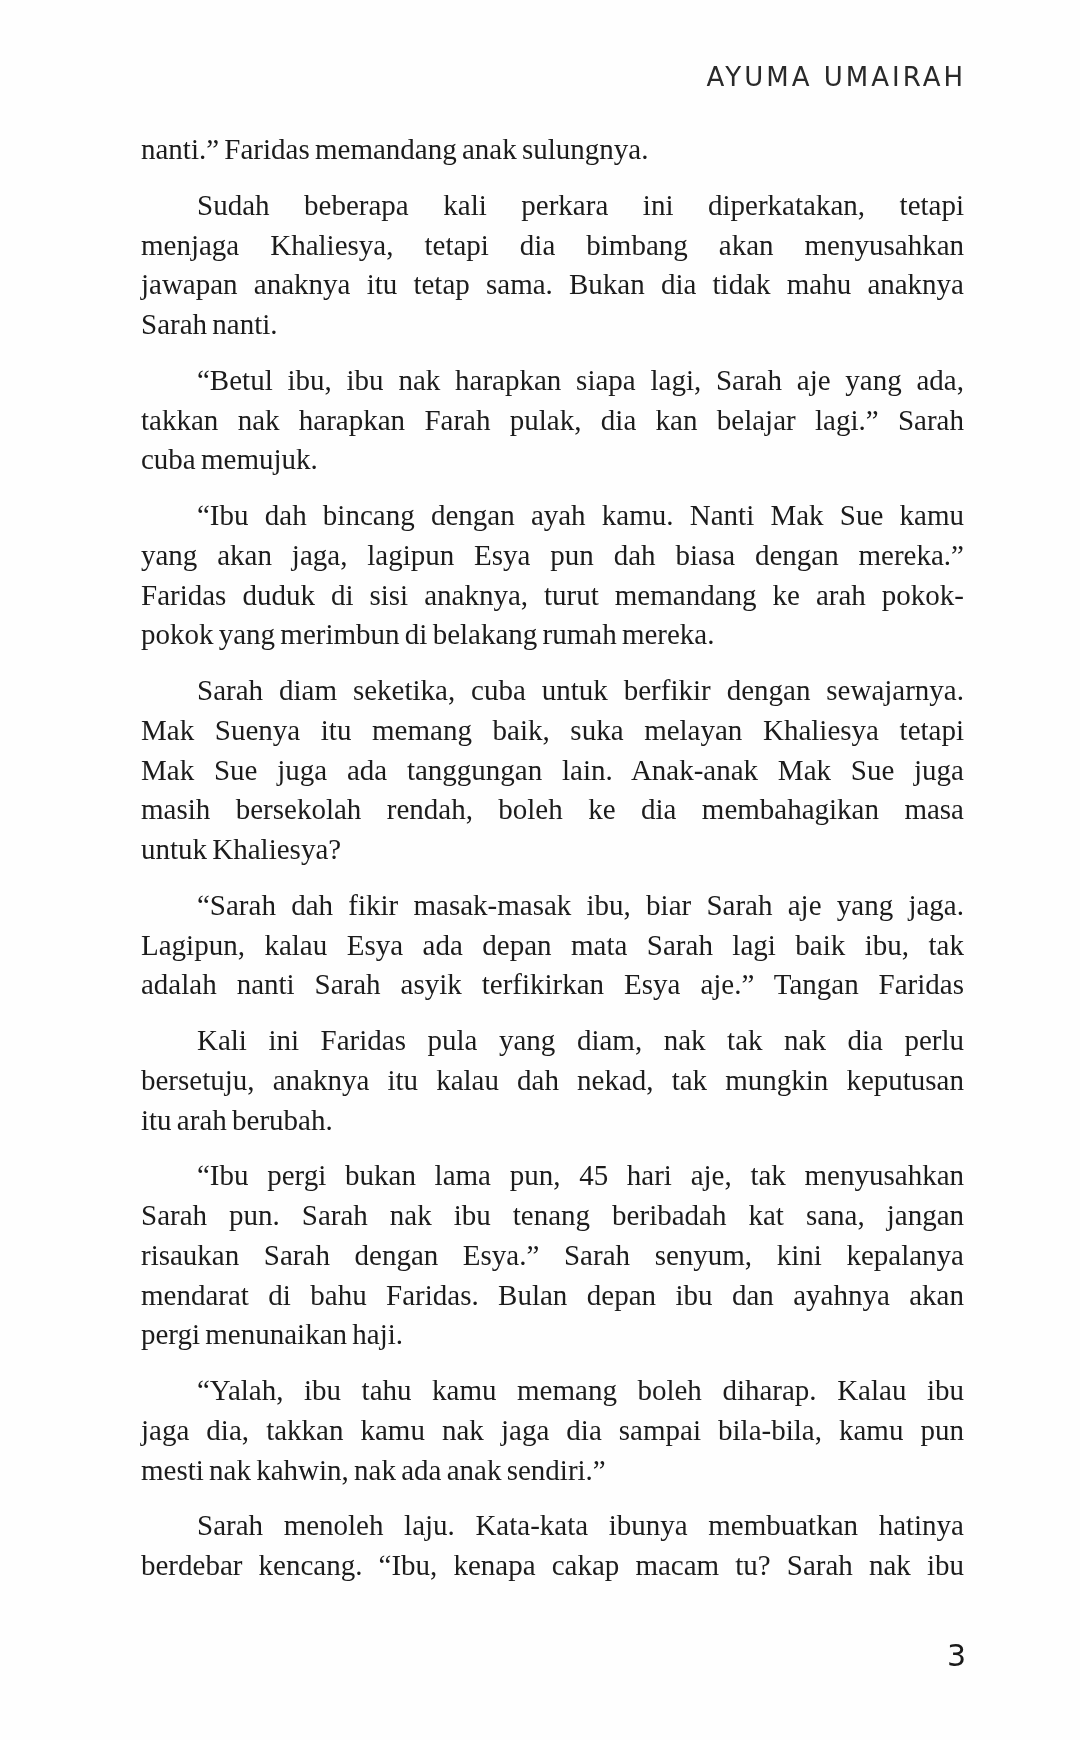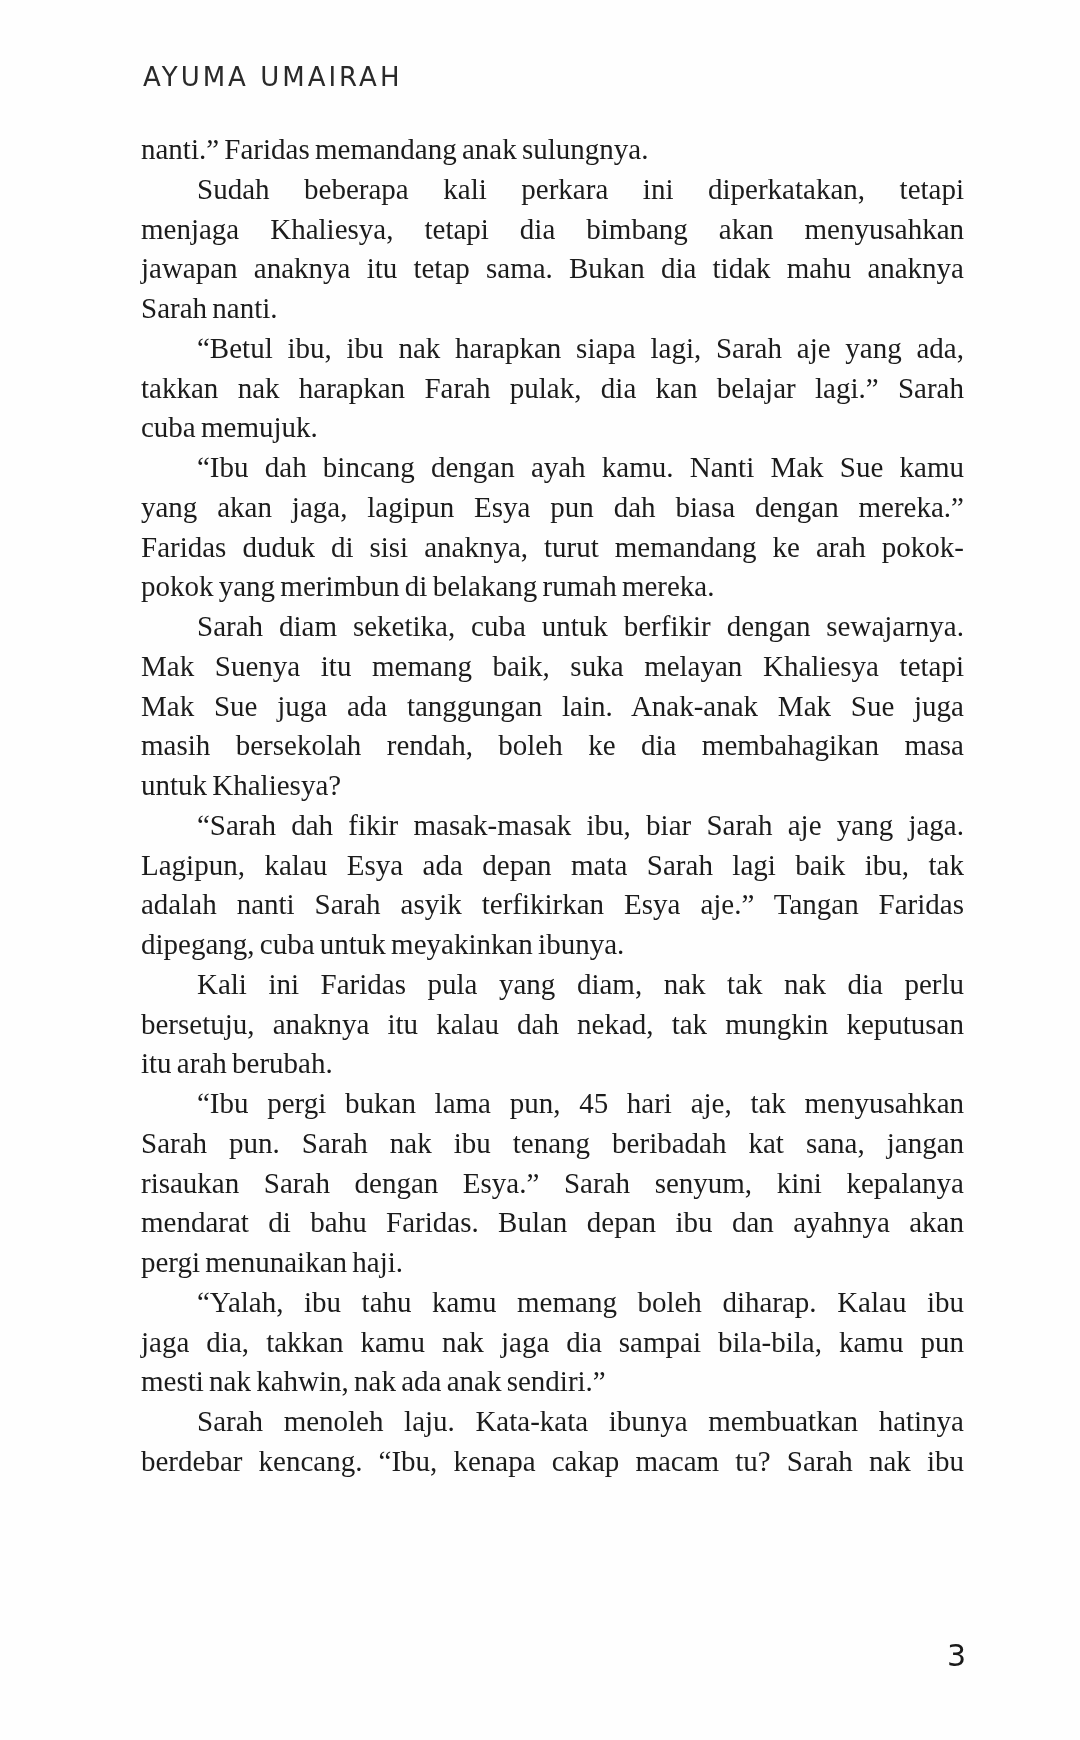--- a/index.html
+++ b/index.html
@@ -13,21 +13,21 @@
     height: 1740px;
     background: #fefefe;
     overflow: hidden;
     font-family: "Liberation Serif", "DejaVu Serif", serif;
   }
   .running-header {
     position: absolute;
     top: 62px;
     left: 143px;
     width: 823px;
-    text-align: left;
+    text-align: right;
     font-family: "DejaVu Sans", "Liberation Sans", sans-serif;
     font-size: 26px;
     letter-spacing: 3px;
     color: #2a2a2a;
     font-weight: normal;
   }
   .body-text {
     position: absolute;
     top: 130px;
     left: 141px;
@@ -40,20 +40,21 @@
   .ln {
     text-align: left;
     white-space: normal;
   }
   .ln.just {
     text-align: justify;
     text-align-last: justify;
   }
   .ln.ind {
     text-indent: 56px;
+    margin-top: 16px;
   }
   .page-number {
     position: absolute;
     top: 1638px;
     left: 143px;
     width: 823px;
     text-align: right;
     font-family: "DejaVu Sans", "Liberation Sans", sans-serif;
     font-size: 30px;
     color: #1a1a1a;
@@ -86,21 +87,20 @@
 
     <div class="ln ind just">Sarah diam seketika, cuba untuk berfikir dengan sewajarnya.</div>
     <div class="ln just">Mak Suenya itu memang baik, suka melayan Khaliesya tetapi</div>
     <div class="ln just">Mak Sue juga ada tanggungan lain. Anak-anak Mak Sue juga</div>
     <div class="ln just">masih bersekolah rendah, boleh ke dia membahagikan masa</div>
     <div class="ln">untuk Khaliesya?</div>
 
     <div class="ln ind just">“Sarah dah fikir masak-masak ibu, biar Sarah aje yang jaga.</div>
     <div class="ln just">Lagipun, kalau Esya ada depan mata Sarah lagi baik ibu, tak</div>
     <div class="ln just">adalah nanti Sarah asyik terfikirkan Esya aje.” Tangan Faridas</div>
-    <div class="ln">dipegang, cuba untuk meyakinkan ibunya.</div>
 
     <div class="ln ind just">Kali ini Faridas pula yang diam, nak tak nak dia perlu</div>
     <div class="ln just">bersetuju, anaknya itu kalau dah nekad, tak mungkin keputusan</div>
     <div class="ln">itu arah berubah.</div>
 
     <div class="ln ind just">“Ibu pergi bukan lama pun, 45 hari aje, tak menyusahkan</div>
     <div class="ln just">Sarah pun. Sarah nak ibu tenang beribadah kat sana, jangan</div>
     <div class="ln just">risaukan Sarah dengan Esya.” Sarah senyum, kini kepalanya</div>
     <div class="ln just">mendarat di bahu Faridas. Bulan depan ibu dan ayahnya akan</div>
     <div class="ln">pergi menunaikan haji.</div>

